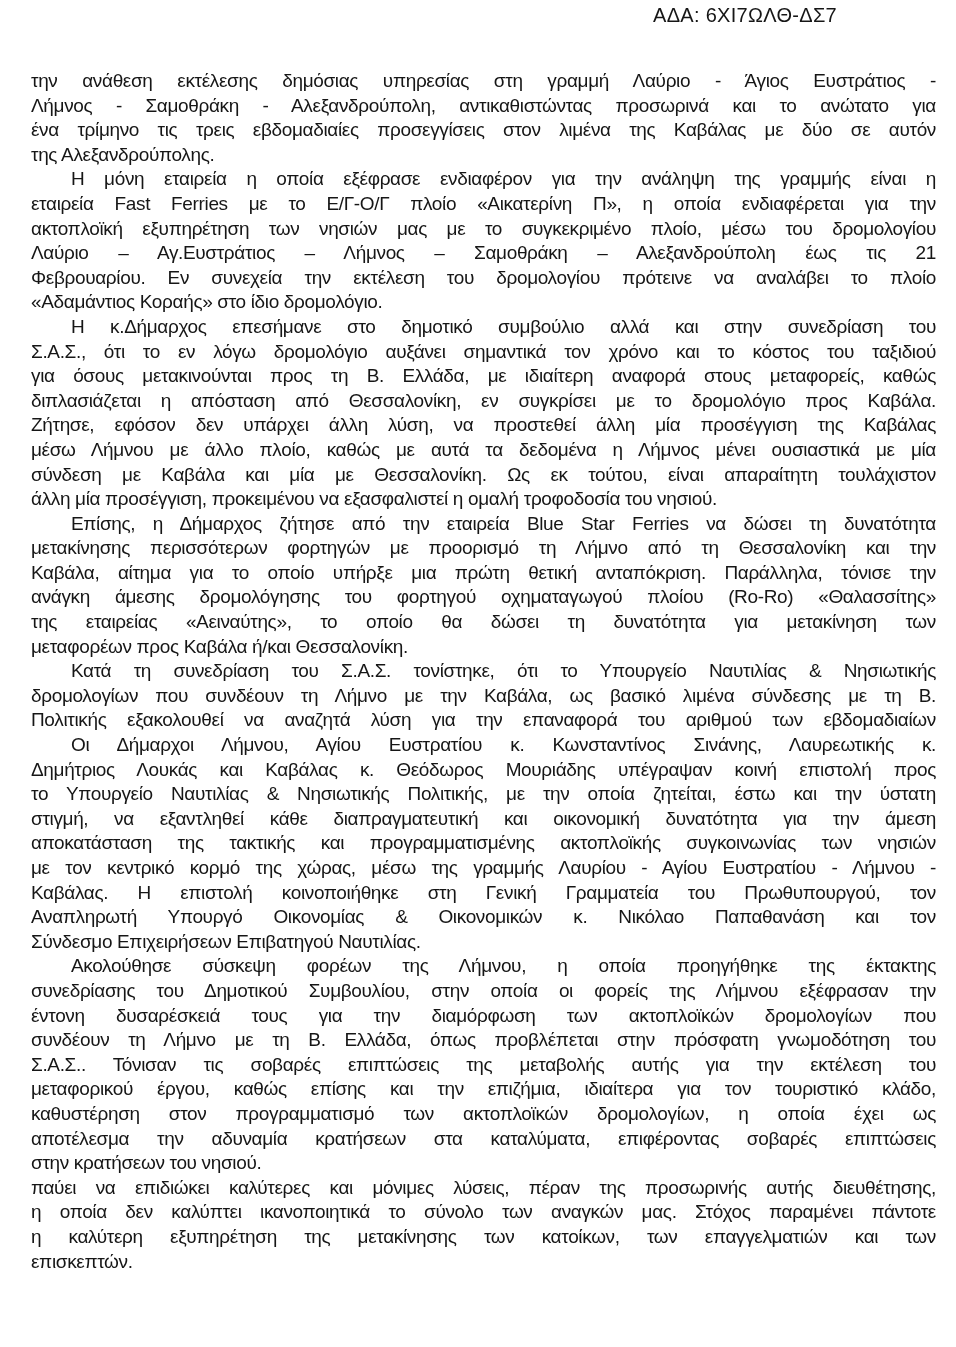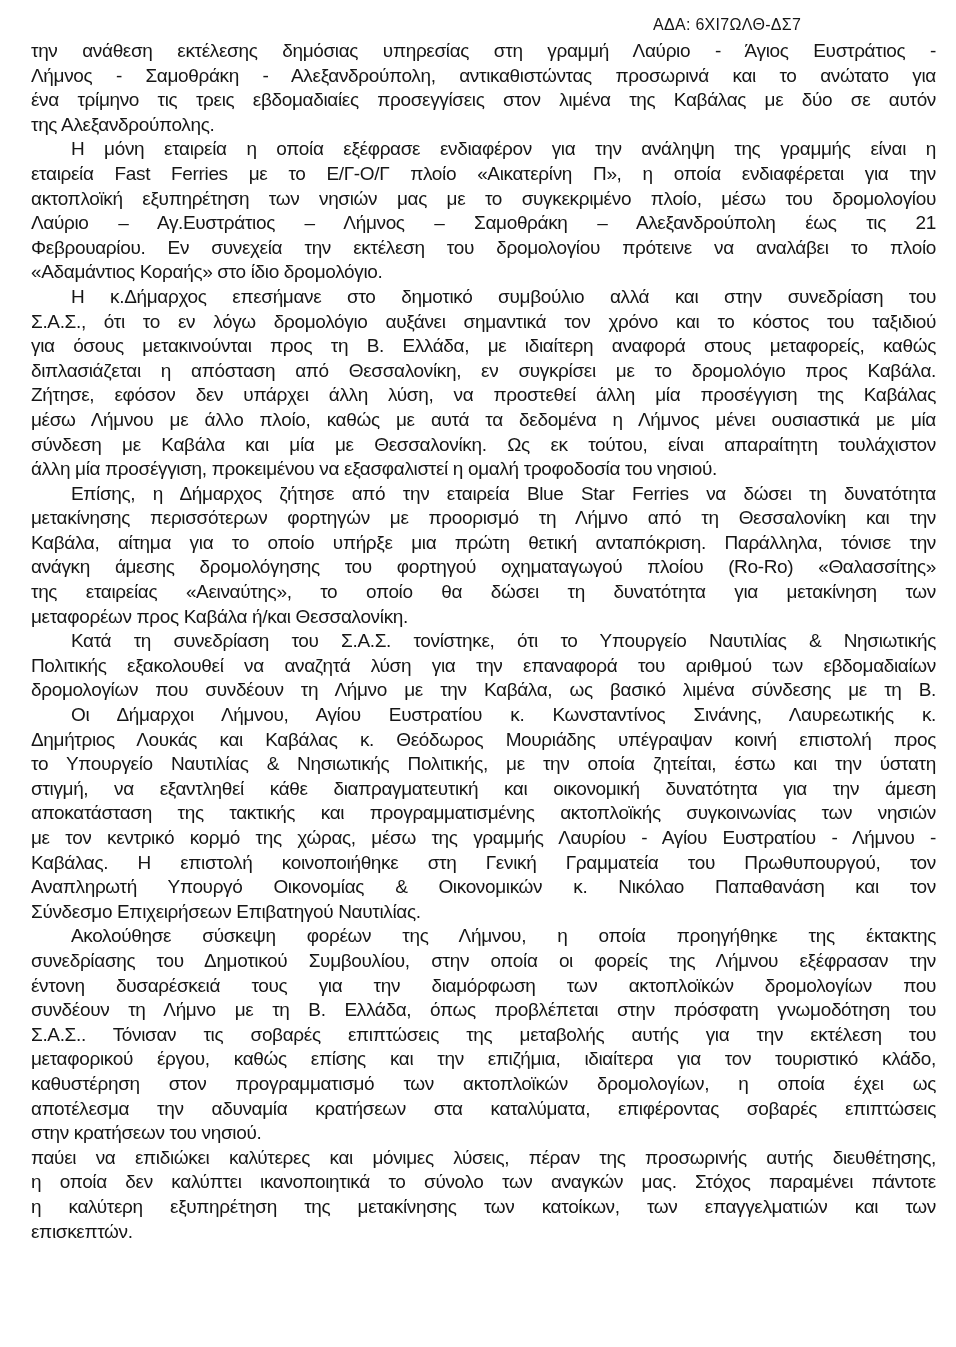--- a/index.html
+++ b/index.html
@@ -8,29 +8,29 @@
     width: 956px;
     height: 1347px;
     background: #ffffff;
     overflow: hidden;
     font-family: "Liberation Sans", sans-serif;
     color: #161616;
   }
   .ada {
     position: absolute;
     left: 653px;
-    top: 16px;
-    font-size: 16px;
+    top: 4px;
+    font-size: 20px;
     letter-spacing: 0.3px;
     white-space: nowrap;
   }
   .doc-body {
     position: absolute;
     left: 31px;
-    top: 39px;
+    top: 69px;
     width: 905px;
     font-size: 19px;
     line-height: 24.6px;
     letter-spacing: -0.35px;
   }
   .para { margin: 0; padding: 0; }
   .line {
     text-align: justify;
     text-align-last: justify;
     white-space: normal;
@@ -71,22 +71,22 @@
       <div class="para">
         <div class="line first">Επίσης, η Δήμαρχος ζήτησε από την εταιρεία Blue Star Ferries να δώσει τη δυνατότητα</div>
         <div class="line">μετακίνησης περισσότερων φορτηγών με προορισμό τη Λήμνο από τη Θεσσαλονίκη και την</div>
         <div class="line">Καβάλα, αίτημα για το οποίο υπήρξε μια πρώτη θετική ανταπόκριση. Παράλληλα, τόνισε την</div>
         <div class="line">ανάγκη άμεσης δρομολόγησης του φορτηγού οχηματαγωγού πλοίου (Ro-Ro) «Θαλασσίτης»</div>
         <div class="line">της εταιρείας «Αειναύτης», το οποίο θα δώσει τη δυνατότητα για μετακίνηση των</div>
         <div class="line last">μεταφορέων προς Καβάλα ή/και Θεσσαλονίκη.</div>
       </div>
       <div class="para">
         <div class="line first">Κατά τη συνεδρίαση του Σ.Α.Σ. τονίστηκε, ότι το Υπουργείο Ναυτιλίας &amp; Νησιωτικής</div>
+        <div class="line">δρομολογίων που συνδέουν τη Λήμνο με την Καβάλα, ως βασικό λιμένα σύνδεσης με τη Β.</div>
         <div class="line">Πολιτικής εξακολουθεί να αναζητά λύση για την επαναφορά του αριθμού των εβδομαδιαίων</div>
-        <div class="line">δρομολογίων που συνδέουν τη Λήμνο με την Καβάλα, ως βασικό λιμένα σύνδεσης με τη Β.</div>
       </div>
       <div class="para">
         <div class="line first">Οι Δήμαρχοι Λήμνου, Αγίου Ευστρατίου κ. Κωνσταντίνος Σινάνης, Λαυρεωτικής κ.</div>
         <div class="line">Δημήτριος Λουκάς και Καβάλας κ. Θεόδωρος Μουριάδης υπέγραψαν κοινή επιστολή προς</div>
         <div class="line">το Υπουργείο Ναυτιλίας &amp; Νησιωτικής Πολιτικής, με την οποία ζητείται, έστω και την ύστατη</div>
         <div class="line">στιγμή, να εξαντληθεί κάθε διαπραγματευτική και οικονομική δυνατότητα για την άμεση</div>
         <div class="line">αποκατάσταση της τακτικής και προγραμματισμένης ακτοπλοϊκής συγκοινωνίας των νησιών</div>
         <div class="line">με τον κεντρικό κορμό της χώρας, μέσω της γραμμής Λαυρίου - Αγίου Ευστρατίου - Λήμνου -</div>
         <div class="line">Καβάλας. Η επιστολή κοινοποιήθηκε στη Γενική Γραμματεία του Πρωθυπουργού, τον</div>
         <div class="line">Αναπληρωτή Υπουργό Οικονομίας &amp; Οικονομικών κ. Νικόλαο Παπαθανάση και τον</div>

